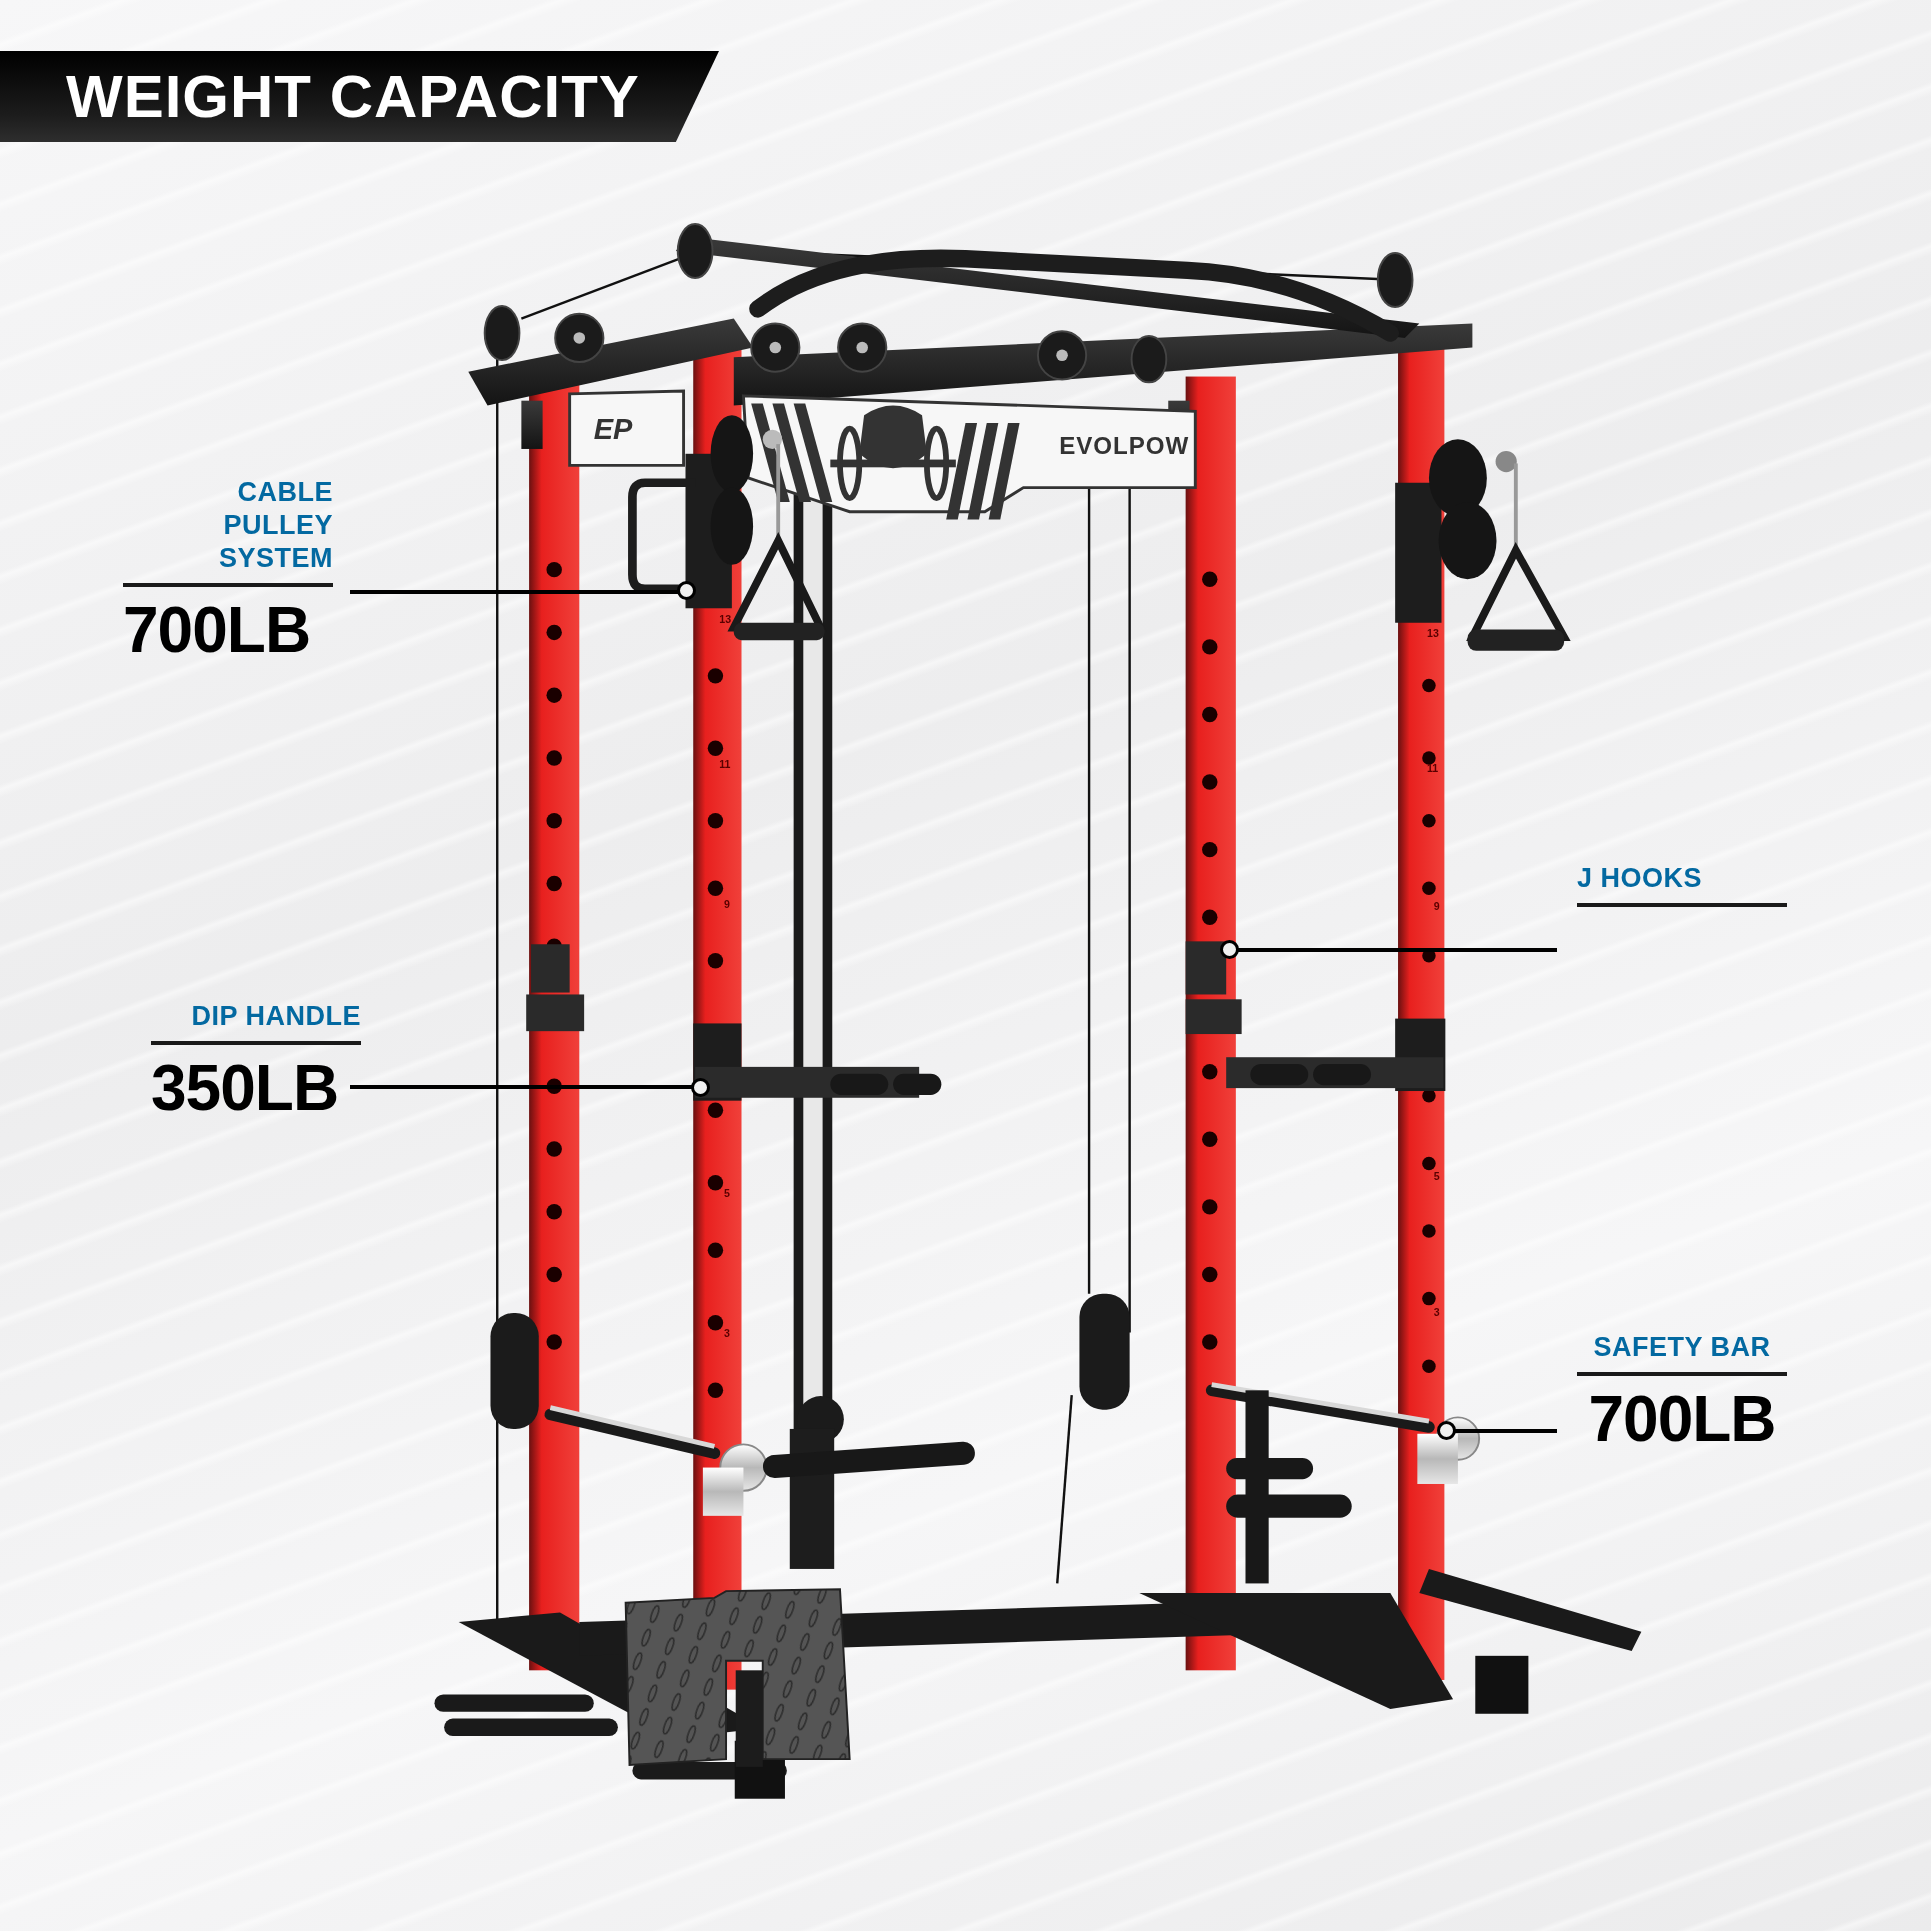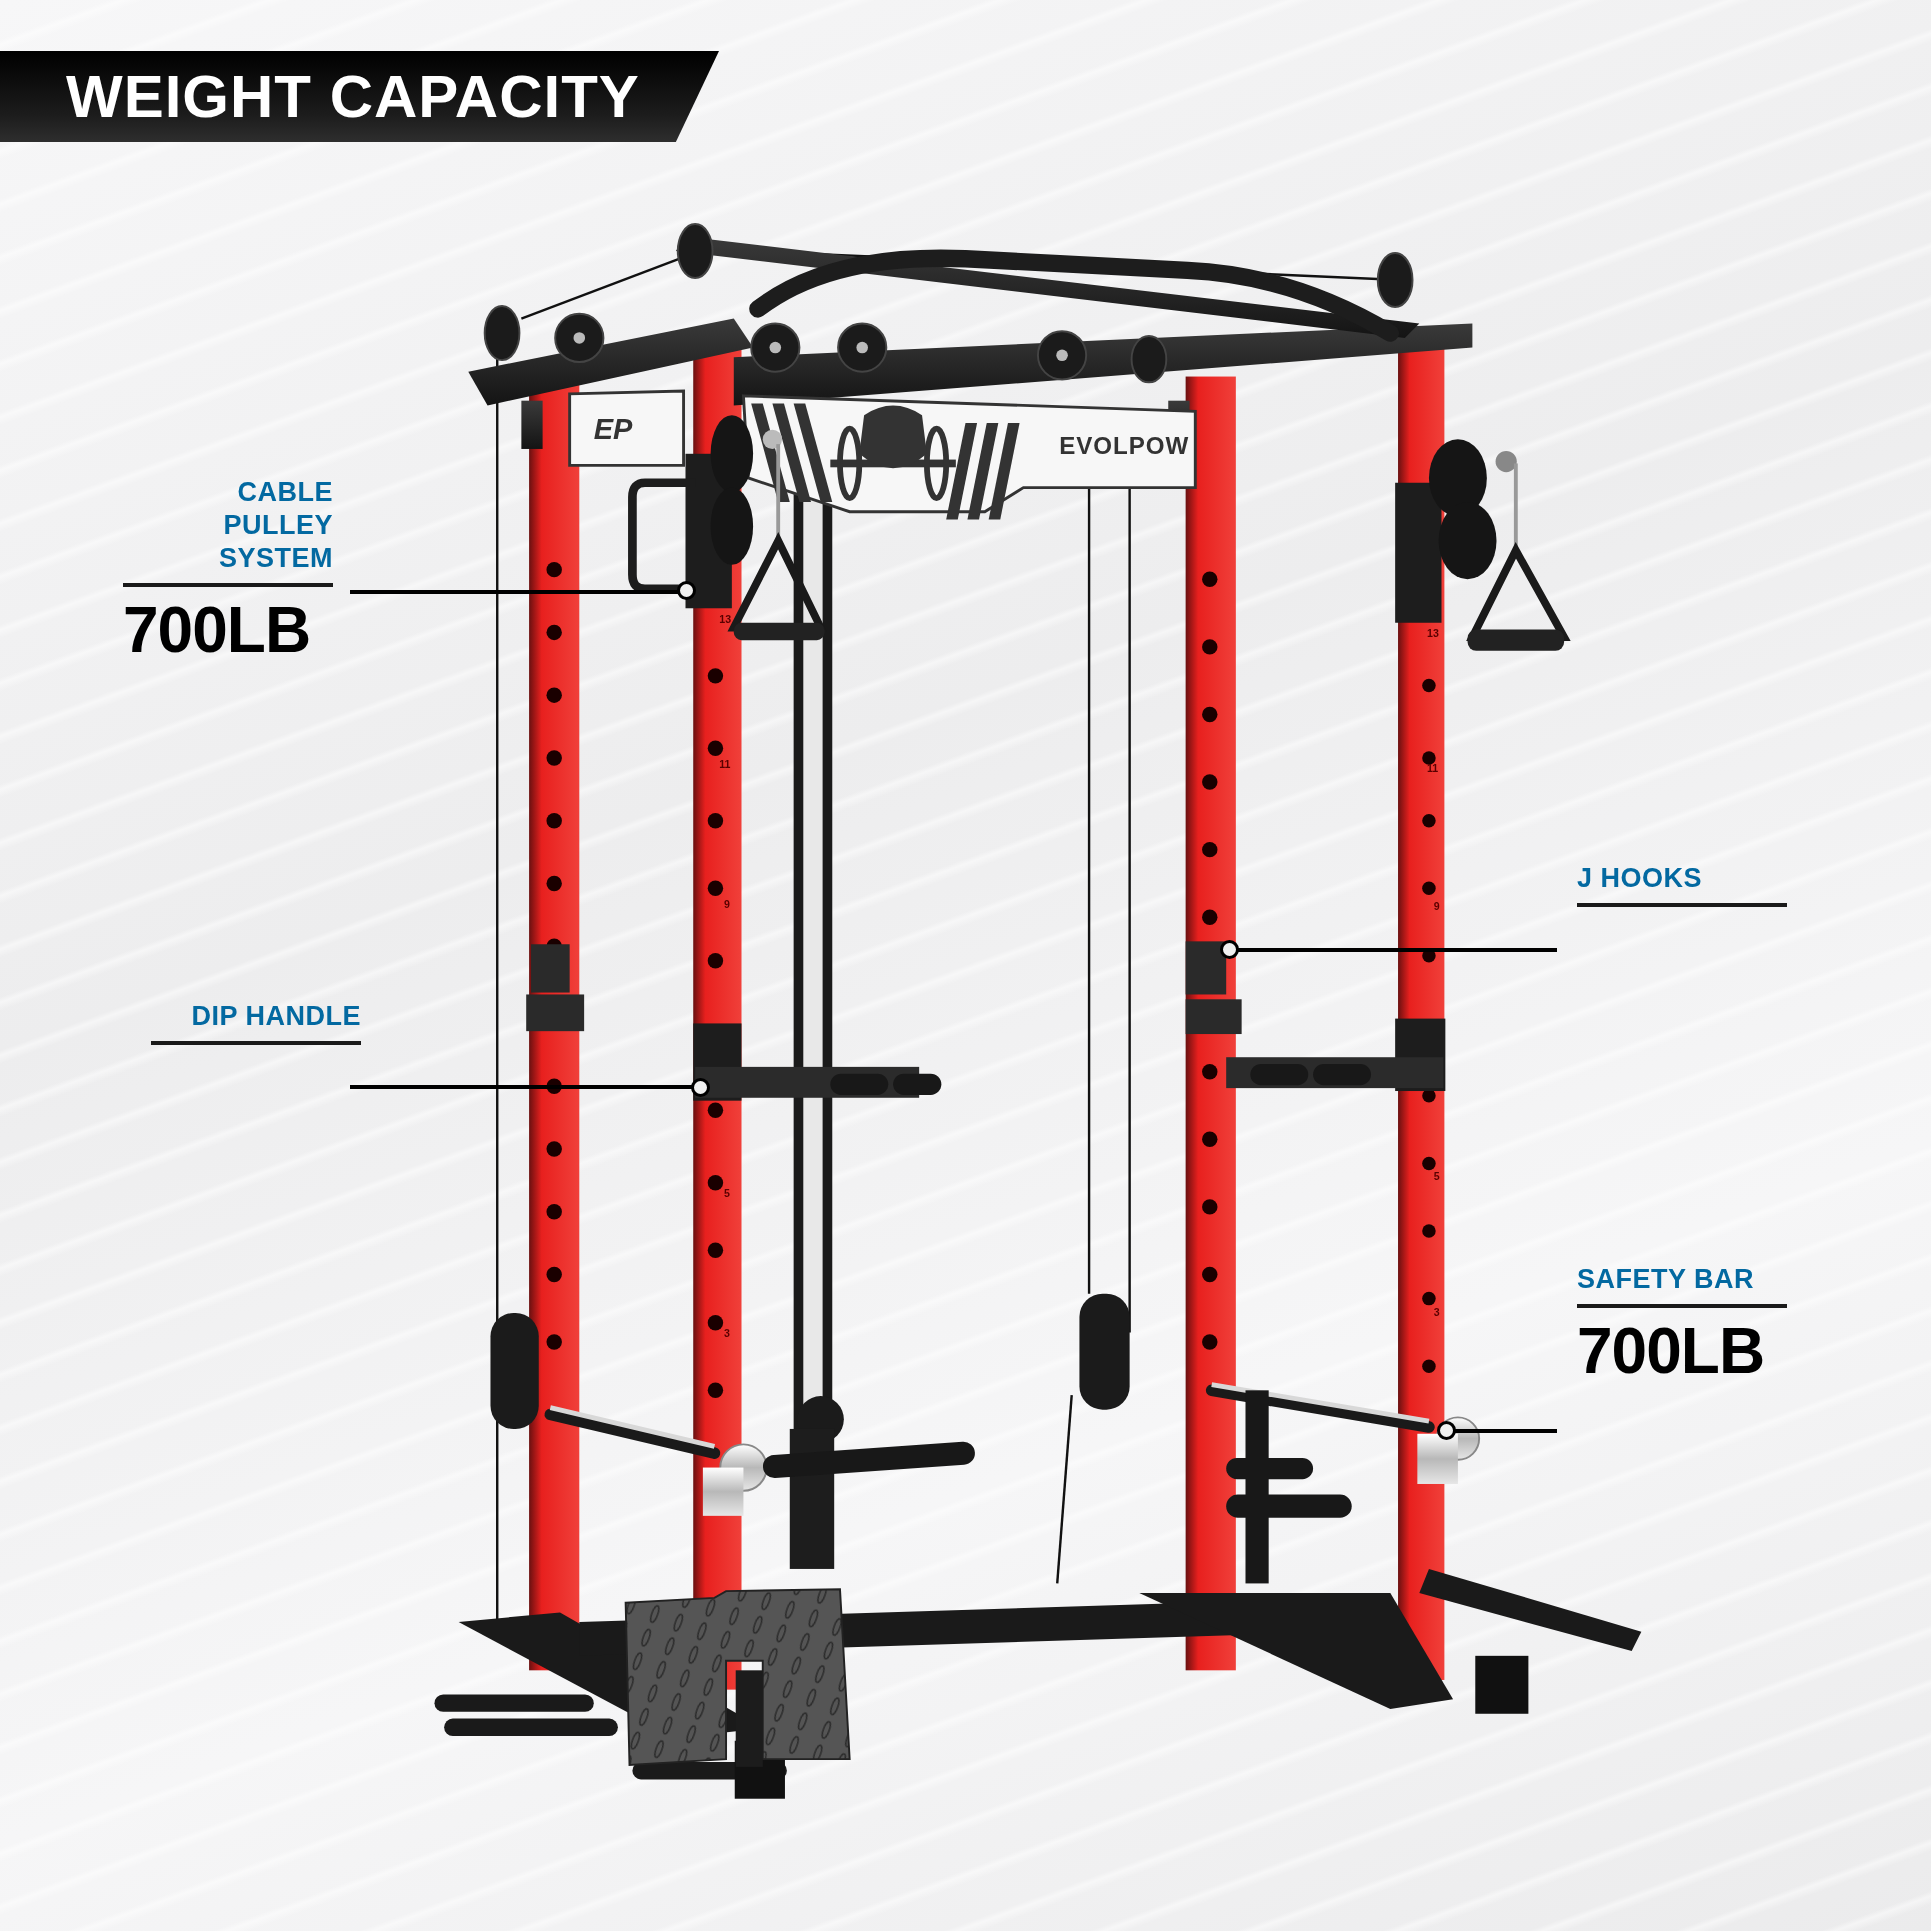--- a/index.html
+++ b/index.html
@@ -269,31 +269,32 @@
   <div class="label-name">SYSTEM</div>
   <div class="label-rule"></div>
   <div class="label-value">700LB</div>
 </div>
 <div class="leader" style="left:350px;top:590px;width:336px;"></div>
 <div class="dot" style="left:677px;top:581px;"></div>
 
 <div class="label-block left" style="left:123px;top:1000px;width:210px;margin-left:28px;">
   <div class="label-name">DIP HANDLE</div>
   <div class="label-rule"></div>
+  <div class="label-value">350LB</div>
 </div>
 <div class="leader" style="left:350px;top:1085px;width:343px;"></div>
 <div class="dot" style="left:691px;top:1078px;"></div>
 
 <div class="label-block right" style="left:1577px;top:862px;width:210px;">
   <div class="label-name">J HOOKS</div>
   <div class="label-rule"></div>
 </div>
 <div class="leader" style="left:1231px;top:948px;width:326px;"></div>
 <div class="dot" style="left:1220px;top:940px;"></div>
 
-<div class="label-block right" style="left:1577px;top:1263px;width:210px;">
+<div class="label-block right" style="left:1577px;top:1331px;width:210px;text-align:center;">
   <div class="label-name">SAFETY BAR</div>
   <div class="label-rule"></div>
   <div class="label-value">700LB</div>
 </div>
 <div class="leader" style="left:1448px;top:1429px;width:109px;"></div>
 <div class="dot" style="left:1437px;top:1421px;"></div>
 
 
 </body></html>

